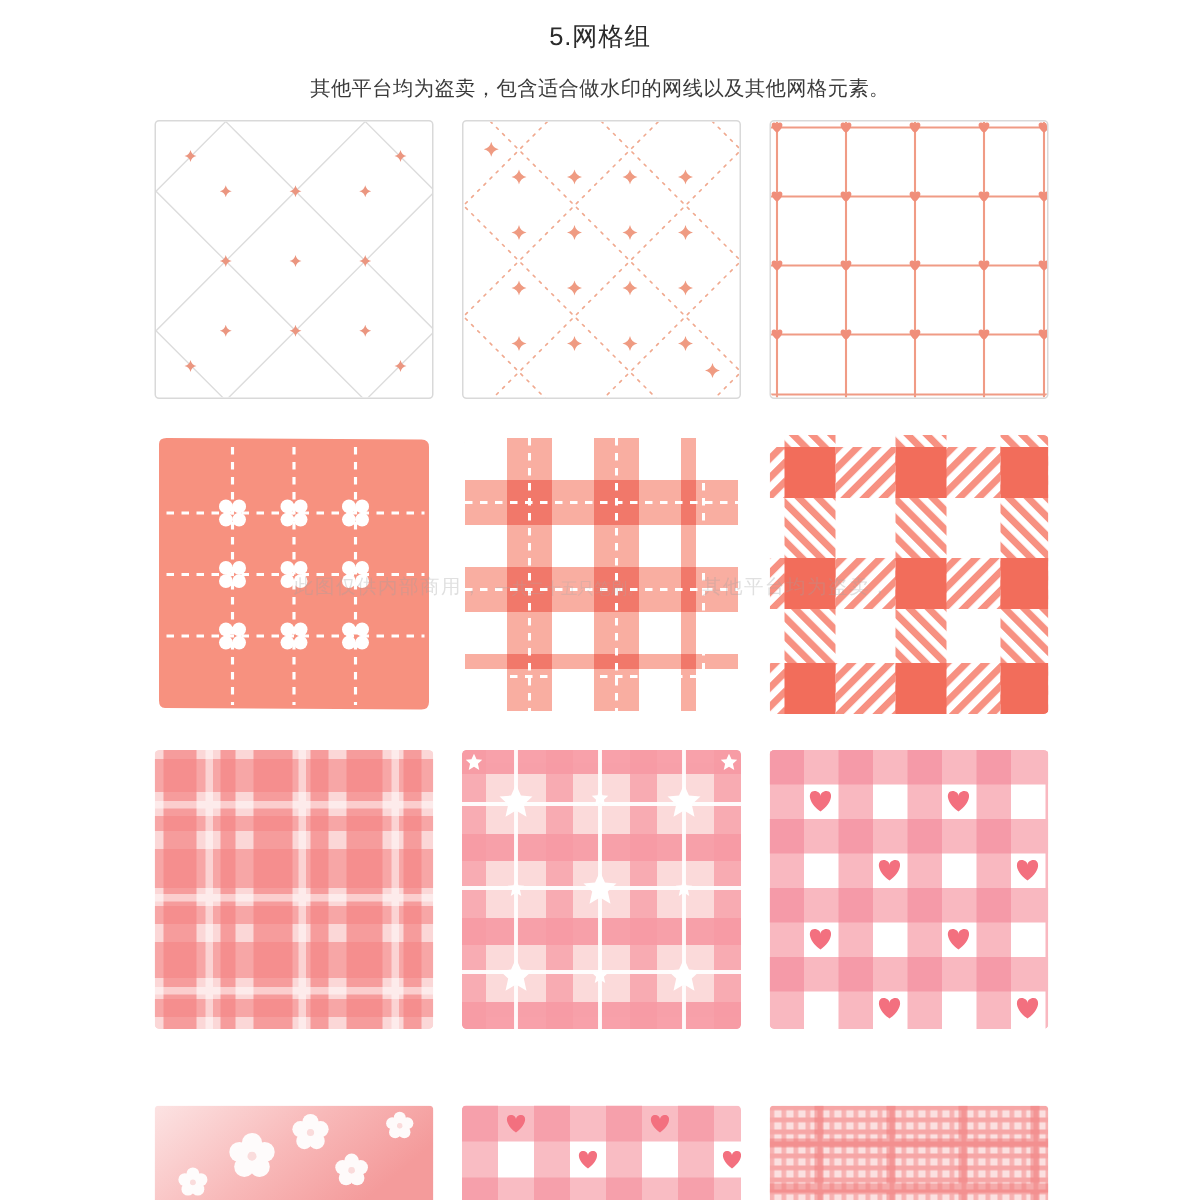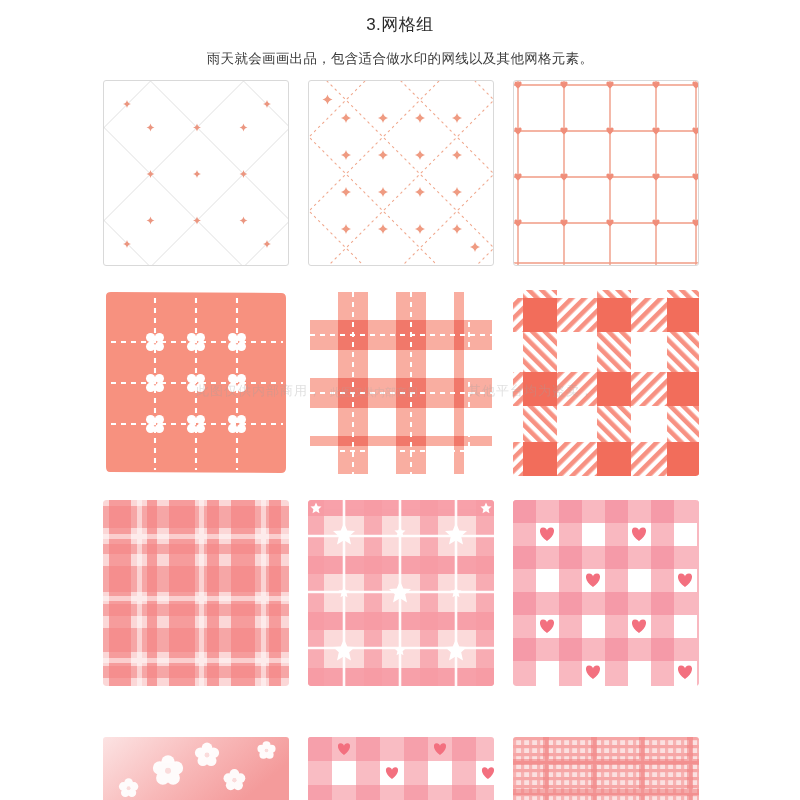--- a/index.html
+++ b/index.html
@@ -96,22 +96,22 @@
     overflow: hidden;
     border-radius: 3px 3px 0 0;
   }
   svg { display: block; }
 </style>
 </head>
 <body>
 
 <div class="page">
 
-  <div class="title">3.网格组</div>
-  <div class="subtitle">雨天就会画画出品，包含适合做水印的网线以及其他网格元素。</div>
+  <div class="title">5.网格组</div>
+  <div class="subtitle">其他平台均为盗卖，包含适合做水印的网线以及其他网格元素。</div>
 
   <div class="grid-gallery">
 
     <div class="swatch outline">
       <div class="swatch-inner">
         <svg width="186" height="186" viewBox="0 0 186 186">
           <defs>
             <g id="d1">
               <path d="M0 -4 Q0.7 -0.7 4 0 Q0.7 0.7 0 4 Q-0.7 0.7 -4 0 Q-0.7 -0.7 0 -4 Z" fill="#eb9680"></path>
             </g>
@@ -579,16 +579,16 @@
           <rect x="174" y="0" width="6" height="63"></rect>
         </g>
       </svg>
     </div>
 
   </div>
 
   <div class="watermark">
     <div class="wm-text wm1">此图仅供内部商用，</div>
     <div class="wm-text wm2">其他平台均为盗卖，</div>
-    <div class="wm-small" style="left:330px; top:385px;">此图仅供内部商用。</div>
+    <div class="wm-small" style="left:330px; top:385px;">一共二十五只笔刷。</div>
   </div>
 
 </div>
 
 </body></html>

